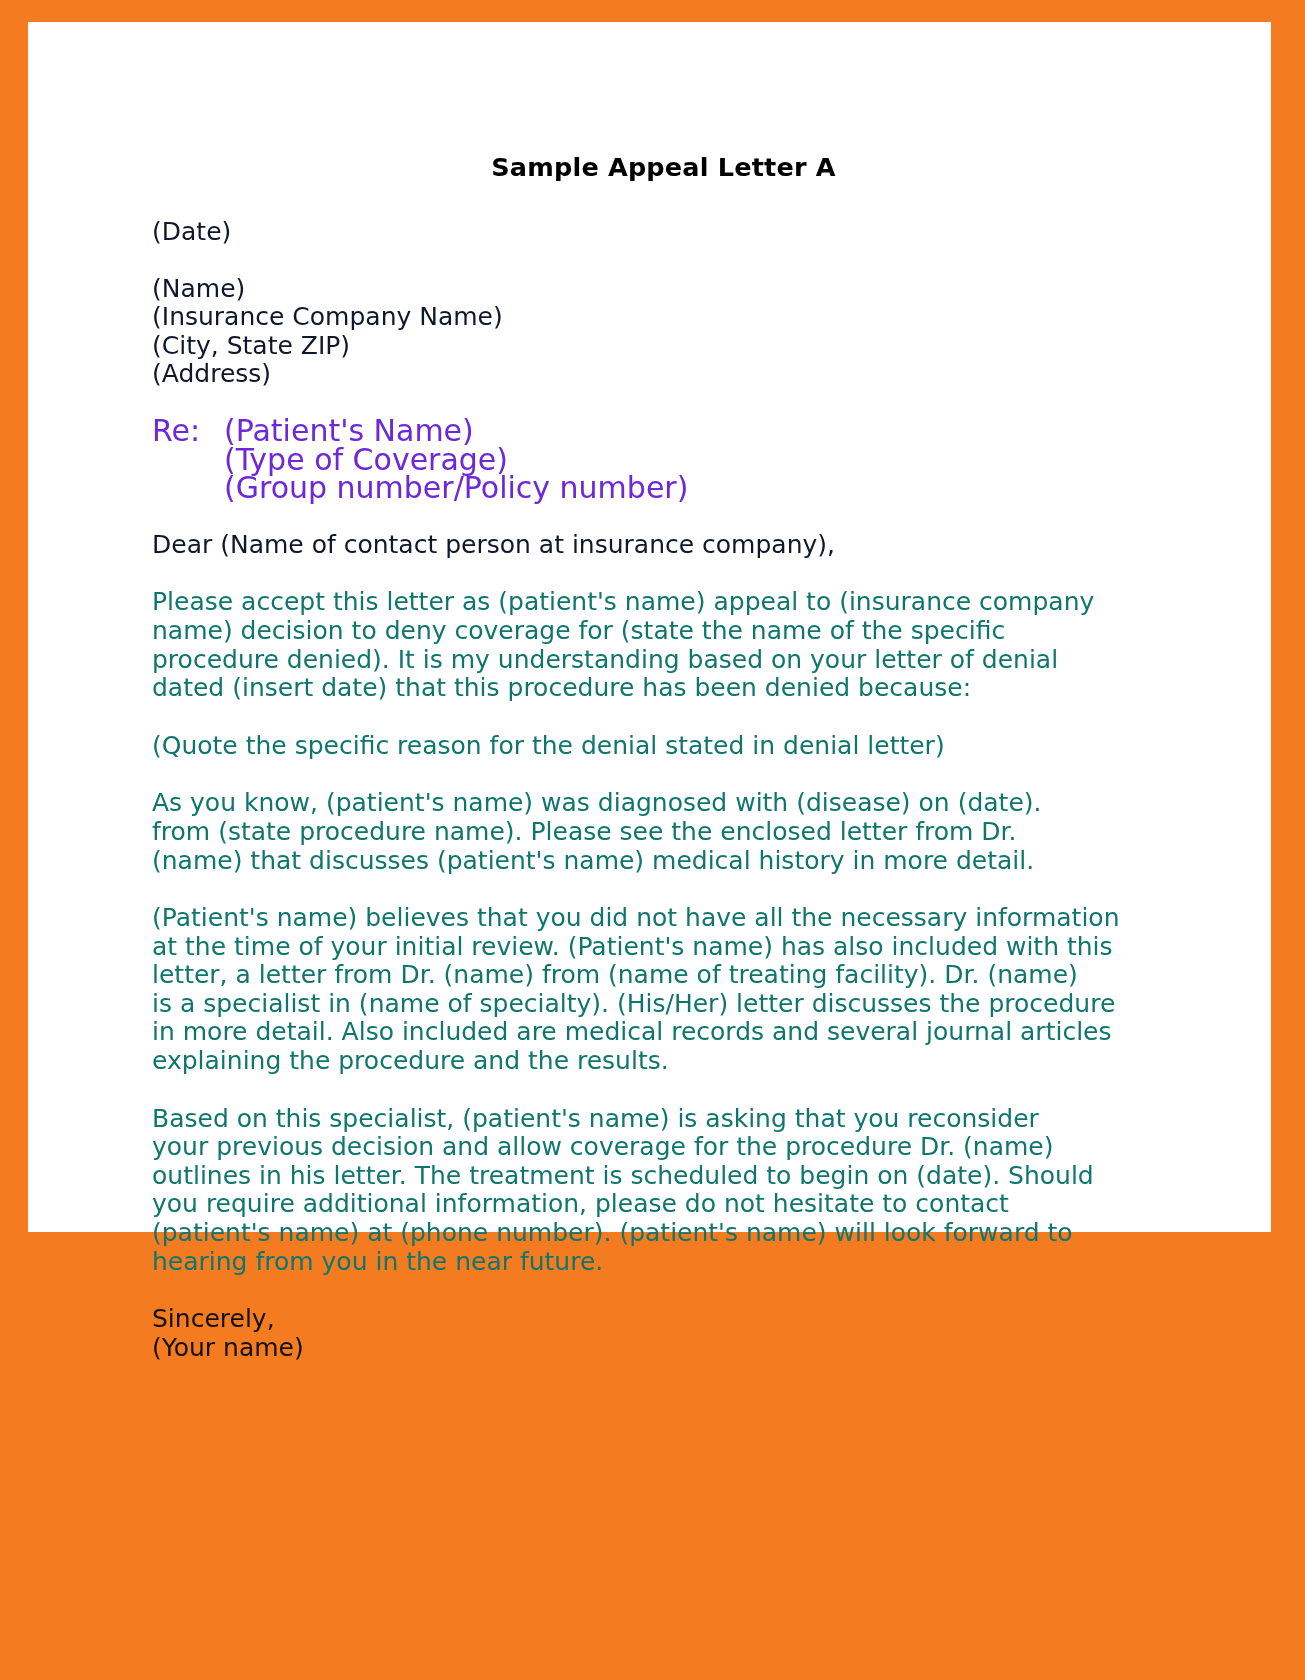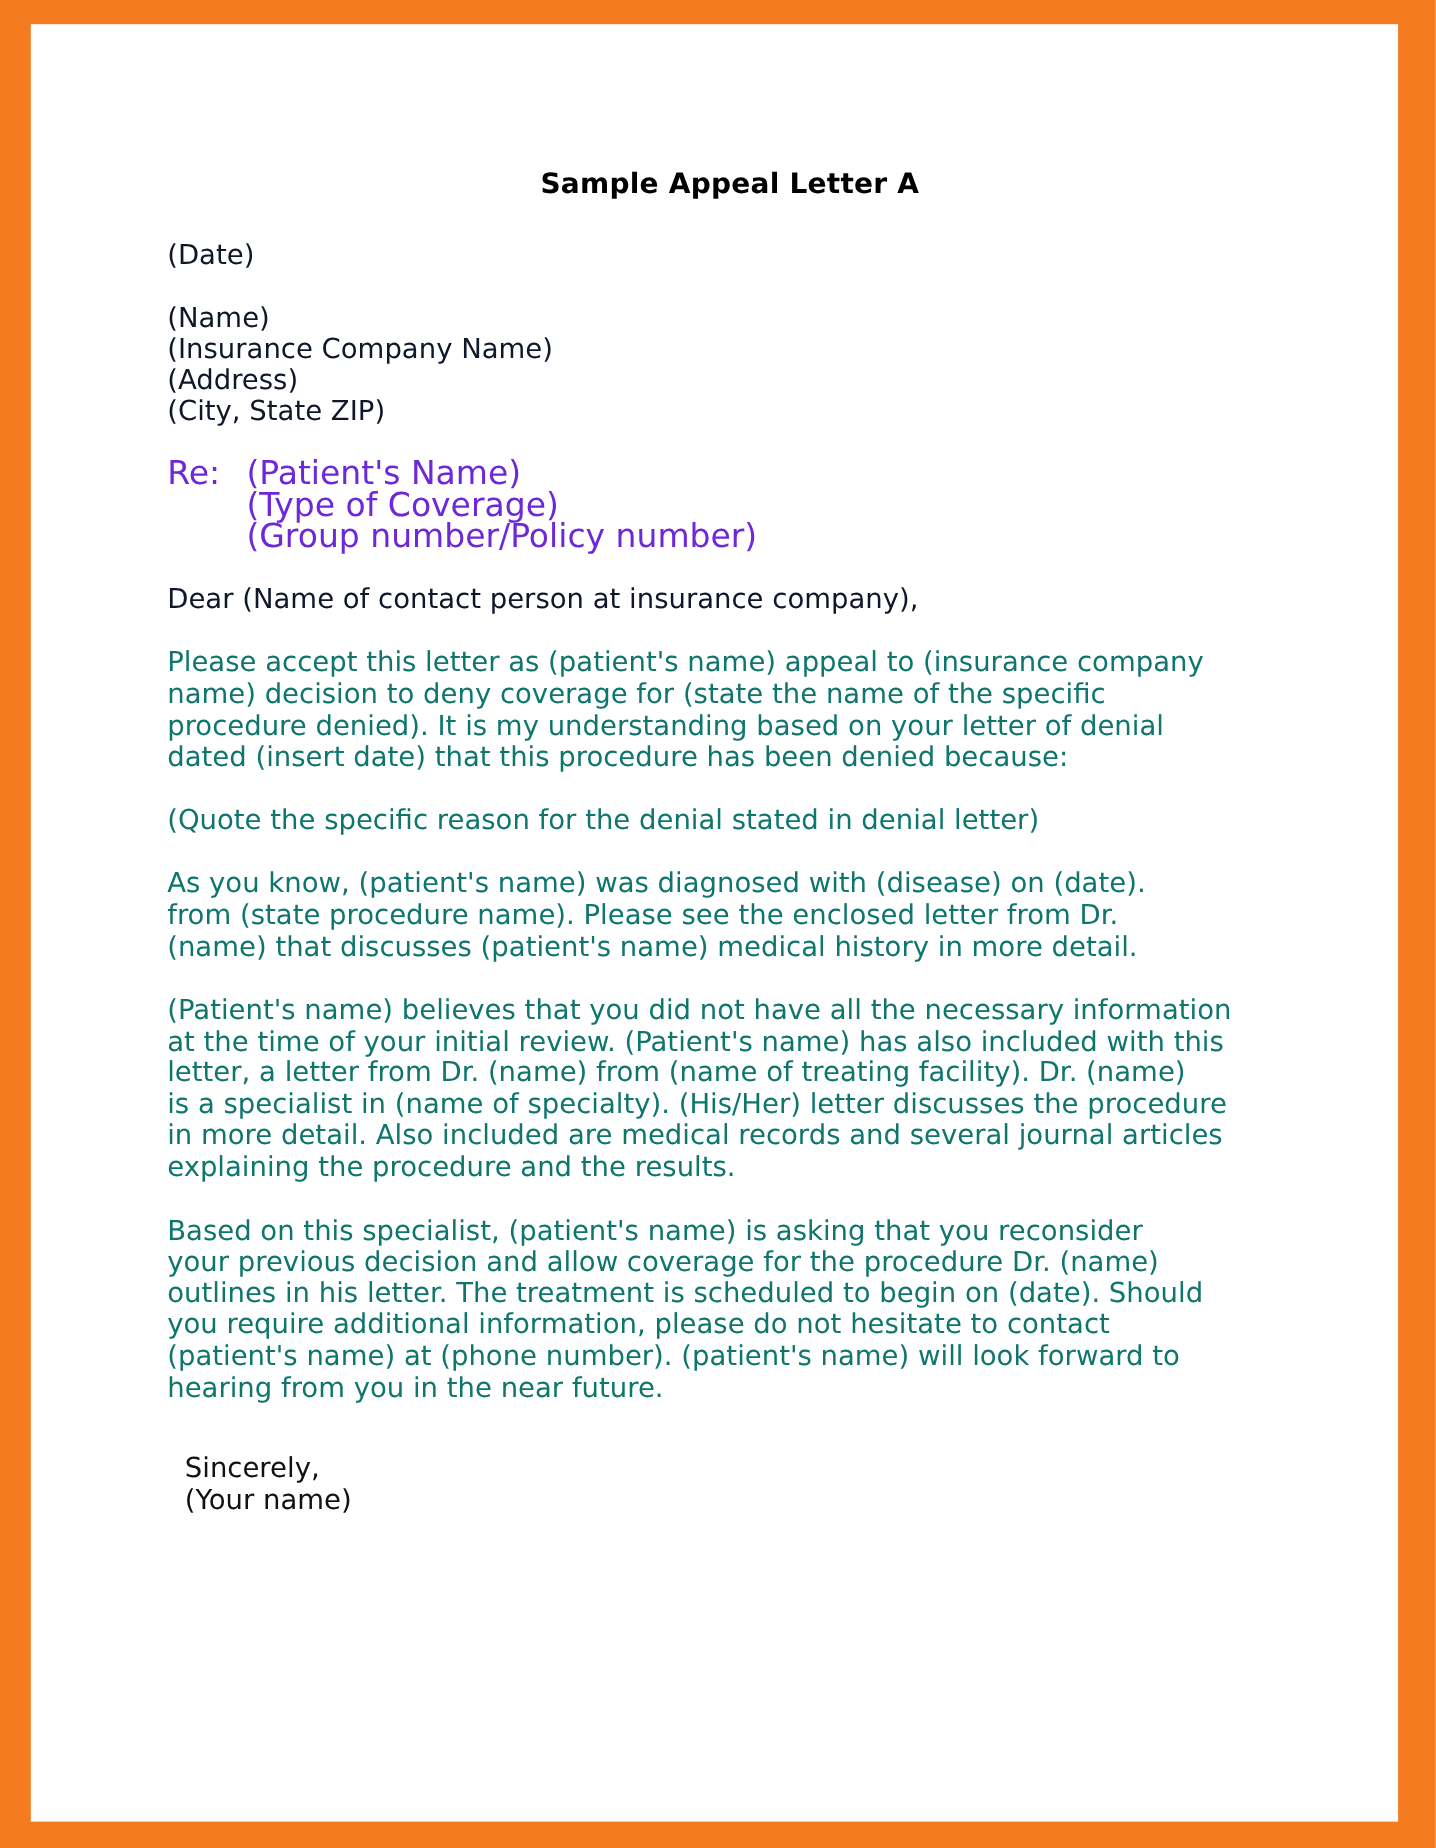--- a/index.html
+++ b/index.html
@@ -19,21 +19,21 @@
     top: 0;
     width: 1305px;
     height: 1680px;
     background: #F47B20;
   }
   #page-sheet {
     position: absolute;
     left: 28px;
     top: 22px;
     width: 1243px;
-    height: 1634px;
+    height: 1210px;
     background: #FFFFFF;
   }
   #letter-body {
     position: absolute;
     left: 124px;
     top: 130px;
     width: 965px;
   }
   .letter-title {
     font-size: 25.5px;
@@ -78,21 +78,21 @@
     flex: 0 0 72px;
   }
   .re-indent {
     width: 72px;
     flex: 0 0 72px;
   }
   .sig-block {
     font-size: 25px;
     line-height: 28.6px;
     color: #111111;
-    margin: 16px;
+    margin: 0;
   }
   .sig-block .ln {
     display: block;
     white-space: nowrap;
   }
 </style>
 </head>
 <body>
 
 <div id="scan-frame">
@@ -101,22 +101,22 @@
 
       <div class="letter-title">Sample Appeal Letter A</div>
 
       <div class="blk">(Date)</div>
 
       <div class="gap-sm"></div>
 
       <div>
         <div class="blk">(Name)</div>
         <div class="blk">(Insurance Company Name)</div>
+        <div class="blk">(City, State ZIP)</div>
         <div class="blk">(Address)</div>
-        <div class="blk">(City, State ZIP)</div>
       </div>
 
       <div class="gap-sm"></div>
 
       <div class="re-block">
         <div class="re-row">
           <span class="re-label">Re:</span>
           <span>(Patient's Name)</span>
         </div>
         <div class="re-row">

